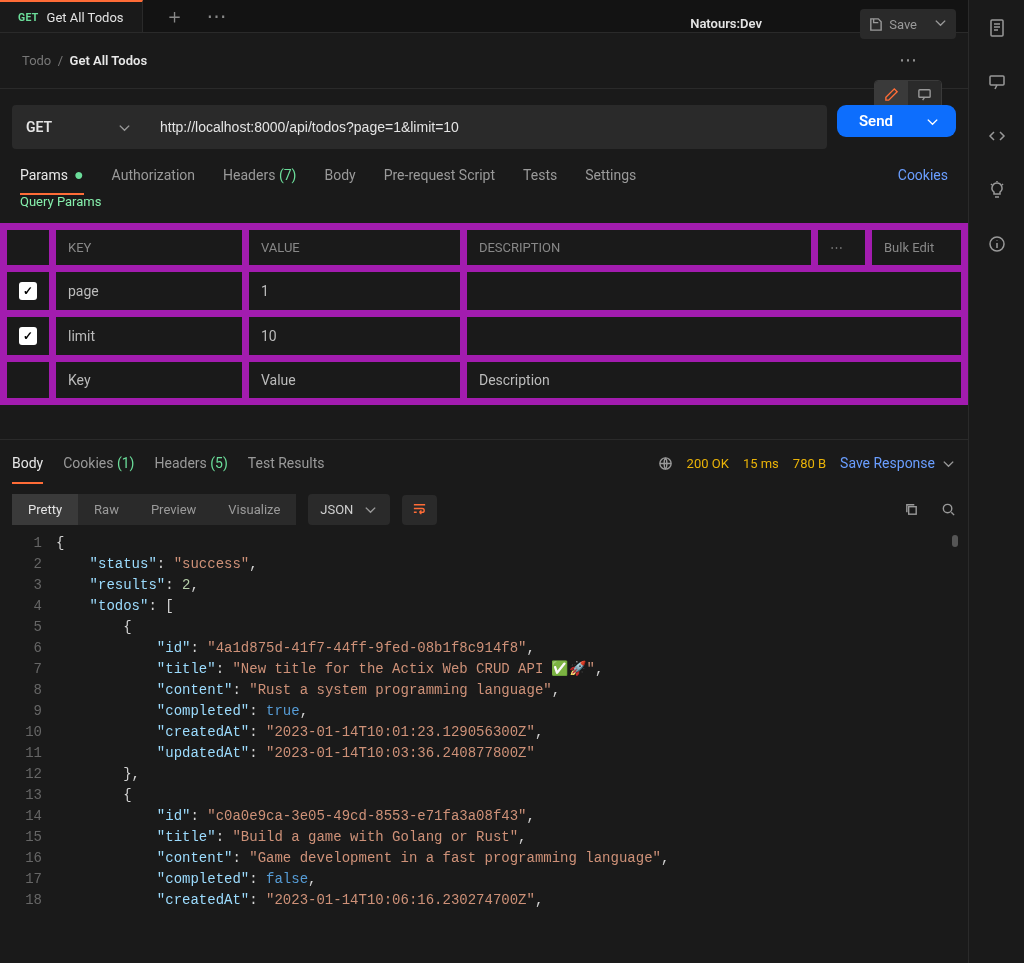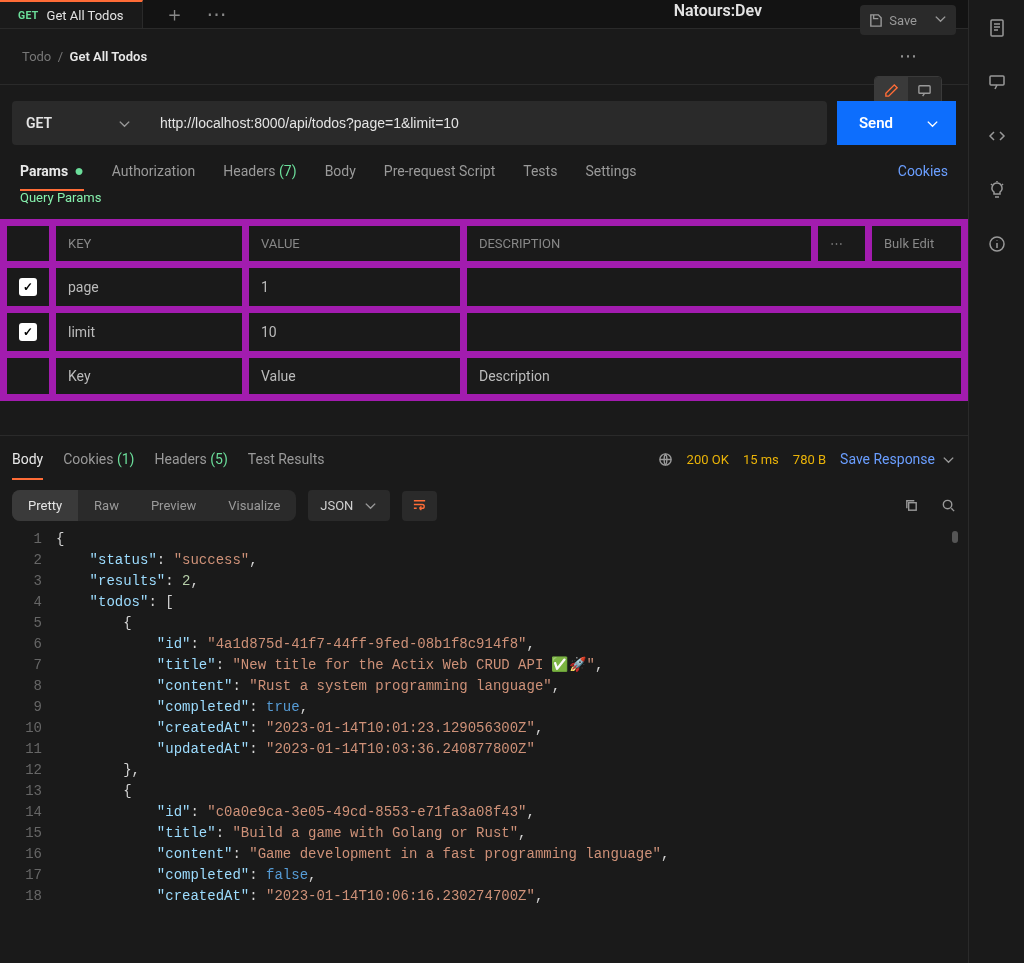--- a/index.html
+++ b/index.html
@@ -36,22 +36,22 @@
     padding: 0 18px; height: 100%;
     background: #1a1a1a; border-right: 1px solid #2a2a2a;
     border-top: 2px solid #ff6c37;
   }
   .tab-method { font-size: 10.5px; font-weight: 700; color: #6bdd9a; letter-spacing: .3px; }
   .tab-title { color: #e4e4e4; }
   .tab-actions { display: flex; align-items: center; gap: 22px; padding: 0 22px; }
   .icon-plus, .icon-dots { color: #888; font-size: 20px; cursor: pointer; }
   .env-select {
     margin-left: auto; margin-right: 12px;
-    display: flex; align-items: flex-end; gap: 140px;
-    padding: 8px 12px; height: 28px; font-size: 16px; color: #e4e4e4;
+    display: flex; align-items: flex-start; gap: 140px;
+    padding: 16px 12px; height: 28px; font-size: 13px; color: #e4e4e4;
     cursor: pointer; font-weight: 600;
   }
 
   
   .header-row {
     display: flex; align-items: center; height: 56px;
     padding: 0 12px 0 22px; border-bottom: 1px solid #2a2a2a;
   }
   .crumb-secondary { color: #777; }
   .crumb-primary { color: #e8e8e8; font-weight: 600; }
@@ -80,31 +80,31 @@
   }
   .url-input {
     flex: 1; height: 44px;
     background: #2a2a2a; border: none; border-radius: 0 4px 4px 0;
     padding: 0 14px; color: #e4e4e4; font-size: 14px; outline: none;
     margin-left: -10px;
   }
   .send-btn {
     display: flex; align-items: center; gap: 32px;
     background: #0d6efd; color: #fff; font-weight: 600;
-    height: 44px; padding: 0 16px 0 22px; border-radius: 0; font-size: 15px;
+    height: 32px; padding: 0 16px 0 22px; border-radius: 9px; font-size: 15px;
     cursor: pointer;
   }
 
   
   .req-tabs {
     display: flex; align-items: center; gap: 28px;
     padding: 0 20px; height: 42px;
   }
   .req-tab { color: #9a9a9a; font-size: 14px; cursor: pointer; position: relative; }
-  .req-tab.active { color: #e8e8e8; font-weight: bold; }
+  .req-tab.active { color: #e8e8e8; }
   .req-tab.active::after {
     content: ""; position: absolute; left: 0; right: 0; bottom: -11px;
     height: 2px; background: #ff6c37;
   }
   .dot-green { color: #6bdd9a; font-size: 16px; margin-left: 2px; }
   .badge-green { color: #6bdd9a; }
   .cookies-link { margin-left: auto; color: #6a9eff; font-size: 14px; cursor: pointer; }
 
   .sub-head { padding: 10px 20px 14px; color: #86efac; font-size: 13px; }
 
@@ -139,21 +139,21 @@
   }
   .resp-meta { margin-left: auto; display: flex; align-items: center; gap: 14px; }
   .meta-green { color: #eab308; }
   .save-resp { color: #6a9eff; font-size: 14px; display:flex; align-items:center; gap:6px; }
 
   .view-row {
     display: flex; align-items: center; gap: 6px;
     padding: 8px 12px;
   }
   .view-seg {
-    display: flex; background: #2a2a2a; border-radius: 8px; overflow: hidden;
+    display: flex; background: #2a2a2a; border-radius: 0; overflow: hidden;
   }
   .view-seg-item { padding: 8px 16px; color: #9a9a9a; font-size: 13px; cursor: pointer; }
   .view-seg-item.active { background: #3a3a3a; color: #e4e4e4; }
   .json-sel {
     display: flex; align-items: center; gap: 10px;
     background: #2a2a2a; padding: 8px 12px; border-radius: 4px; color: #cfcfcf;
     font-size: 13px; margin-left: 6px;
   }
   .wrap-btn { background: #2a2a2a; padding: 6px 10px; border-radius: 4px; margin-left: 6px; }
   .view-right { margin-left: auto; display: flex; gap: 22px; color:#aaa; }

